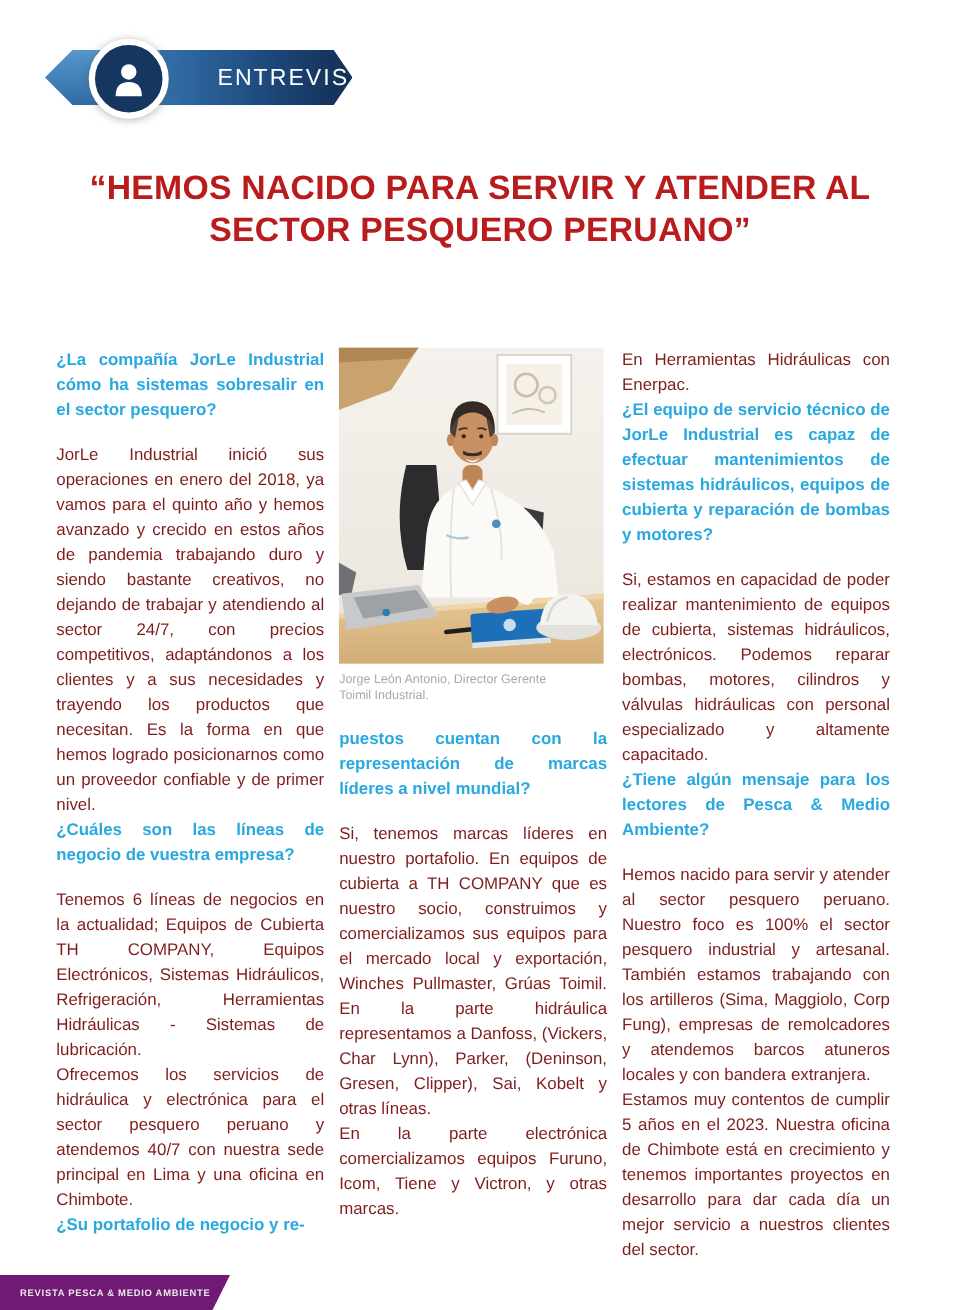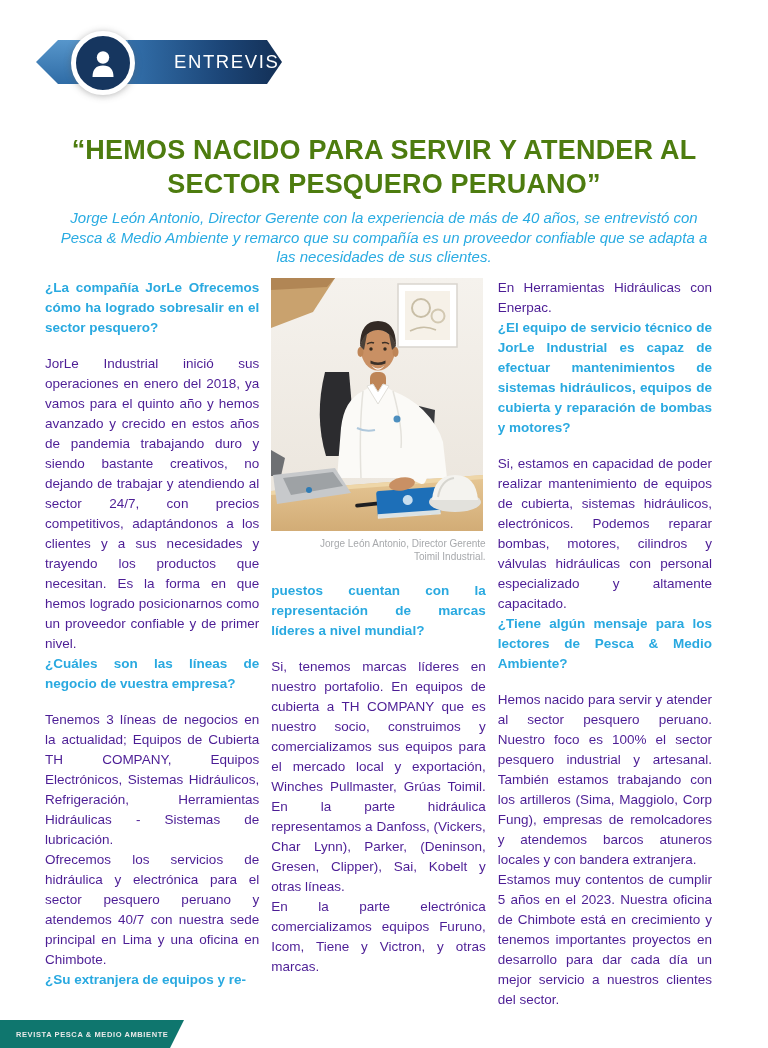--- a/index.html
+++ b/index.html
@@ -37,21 +37,21 @@
     position: absolute; left: 39px; top: -9px; width: 64px; height: 64px;
     box-sizing: border-box; border-radius: 50%;
     background: #16365F; border: 5px solid #ffffff;
     box-shadow: 0 1px 7px rgba(90,90,90,0.45);
     display: flex; align-items: center; justify-content: center;
   }
 
   
   .title {
     position: absolute; top: 133px; left: 36px; right: 36px; margin: 0;
-    text-align: center; color: #4d7c0f;
+    text-align: center; color: #b91c1c;
     font-size: 27px; line-height: 34px; font-weight: bold; letter-spacing: 0.2px;
   }
   .subtitle {
     position: absolute; top: 208px; left: 50px; right: 50px; margin: 0;
     text-align: center; color: #29ABE2; font-style: italic;
     font-size: 15px; line-height: 19.5px; font-weight: 500;
   }
 
   
   .content {
@@ -59,36 +59,36 @@
     display: flex; gap: 12px;
   }
   .col { flex: 1 1 0; min-width: 0; }
   .blocks > * + * { margin-top: 20px; }
   .blocks > h3 + p { margin-top: 16px; }
   .q {
     margin: 0; color: #29A9E0; font-size: 13.5px; line-height: 20px;
     font-weight: bold; text-align: justify;
   }
   .bodytxt {
-    margin: 0; color: #4c1d95; font-size: 13.5px; line-height: 20px;
+    margin: 0; color: #7f1d1d; font-size: 13.5px; line-height: 20px;
     text-align: justify;
   }
 
   
   .figure { margin: 0 0 18px 0; }
   .photo { display: block; width: 212px; height: 253px; }
   .caption {
-    margin-top: 7px; text-align: right; color: #A7A9AC;
+    margin-top: 7px; text-align: left; color: #A7A9AC;
     font-size: 10px; line-height: 12.5px;
   }
 
   
   .footer-band {
     position: absolute; left: 0; bottom: 0; width: 190px; height: 28px;
-    background: #0f766e;
+    background: #701a75;
     clip-path: polygon(0 0, 184px 0, 170px 100%, 0 100%);
     display: flex; align-items: center; text-align: right;
   }
   .footer-text {
     margin-left: 16px; color: #E9E9E9; font-size: 7.5px; font-weight: bold;
     letter-spacing: 0.6px; text-transform: uppercase;
   }
 </style>
 </head>
 <body>
@@ -104,31 +104,30 @@
     </div>
     <div class="badge-circle">
       <svg width="36" height="36" viewBox="0 0 36 36" aria-hidden="true">
         <circle cx="18" cy="12.5" r="6.2" fill="#ffffff"></circle>
         <path d="M7.5 32 Q7.5 20.5 18 20.5 Q28.5 20.5 28.5 32 Z" fill="#ffffff"></path>
       </svg>
     </div>
   </div>
 
   <h1 class="title">“HEMOS NACIDO PARA SERVIR Y ATENDER AL SECTOR PESQUERO PERUANO”</h1>
-  <p class="subtitle">Jorge León Antonio, Director Gerente con la experiencia de más de 40 años, se entrevistó con Pesca &amp; Medio Ambiente y remarco que su compañía es un proveedor confiable que se adapta a las necesidades de sus clientes.</p>
 
   <div class="content">
 
     <div class="col blocks">
-        <h3 class="q">¿La compañía JorLe Ofrecemos cómo ha logrado sobresalir en el sector pesquero?</h3>
+        <h3 class="q">¿La compañía JorLe Industrial cómo ha sistemas sobresalir en el sector pesquero?</h3>
         <p class="bodytxt">JorLe Industrial inició sus operaciones en enero del 2018, ya vamos para el quinto año y hemos avanzado y crecido en estos años de pandemia trabajando duro y siendo bastante creativos, no dejando de trabajar y atendiendo al sector 24/7, con precios competitivos, adaptándonos a los clientes y a sus necesidades y trayendo los productos que necesitan. Es la forma en que hemos logrado posicionarnos como un proveedor confiable y de primer nivel.</p>
         <h3 class="q">¿Cuáles son las líneas de negocio de vuestra empresa?</h3>
-        <p class="bodytxt">Tenemos 3 líneas de negocios en la actualidad; Equipos de Cubierta TH COMPANY, Equipos Electrónicos, Sistemas Hidráulicos, Refrigeración, Herramientas Hidráulicas - Sistemas de lubricación.</p>
+        <p class="bodytxt">Tenemos 6 líneas de negocios en la actualidad; Equipos de Cubierta TH COMPANY, Equipos Electrónicos, Sistemas Hidráulicos, Refrigeración, Herramientas Hidráulicas - Sistemas de lubricación.</p>
         <p class="bodytxt">Ofrecemos los servicios de hidráulica y electrónica para el sector pesquero peruano y atendemos 40/7 con nuestra sede principal en Lima y una oficina en Chimbote.</p>
-        <h3 class="q">¿Su extranjera de equipos y re-</h3>
+        <h3 class="q">¿Su portafolio de negocio y re-</h3>
       </div>
 
     <div class="col">
       <figure class="figure">
         <svg class="photo" viewBox="0 0 212 253" aria-hidden="true">
           <defs>
             <linearGradient id="wall" x1="0" y1="0" x2="0" y2="1">
               <stop offset="0" stop-color="#F5F2ED"></stop>
                 <stop offset="1" stop-color="#EAE4DB"></stop>
             </linearGradient>

